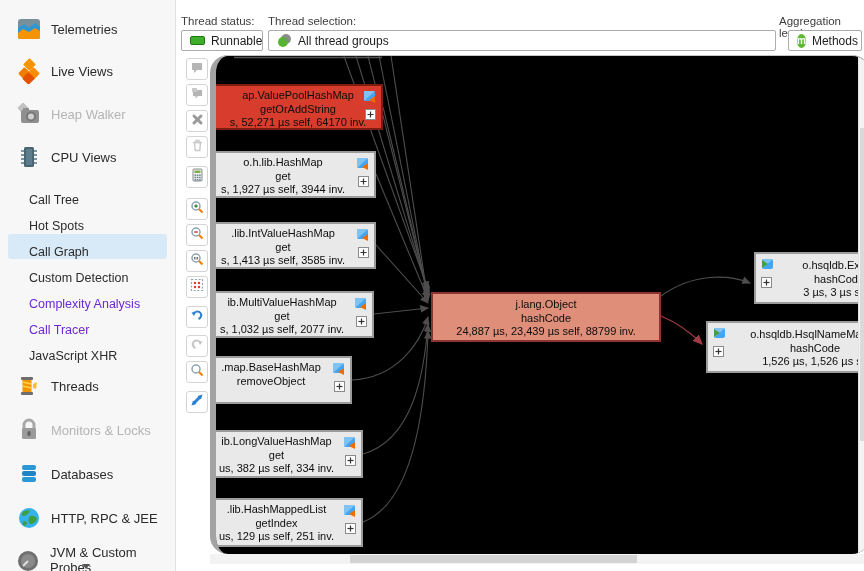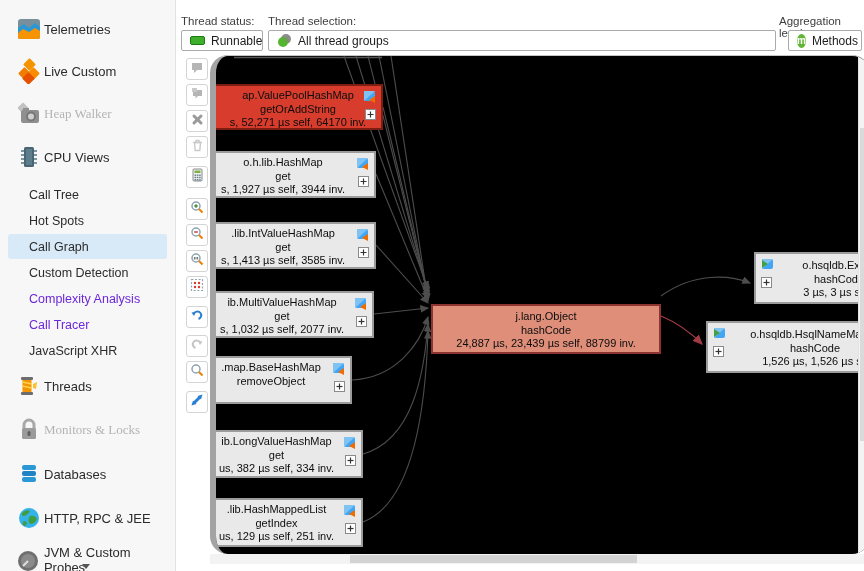--- a/index.html
+++ b/index.html
@@ -2,25 +2,25 @@
 <html><head>
 <meta charset="utf-8">
 <style>
   html,body{margin:0;padding:0;}
   body{width:864px;height:571px;position:relative;background:#fff;overflow:hidden;
        font-family:"Liberation Sans",sans-serif;outline:1px solid #cfcfcf;}
   
   .sidebar{position:absolute;left:0;top:0;width:175px;height:571px;background:#f7f7f8;
            border-right:1px solid #e2e2e2;}
   .side-item{position:absolute;left:0;width:175px;height:38px;display:flex;align-items:center;
-             padding-left:15px;box-sizing:border-box;gap:2px;cursor:default;}
+             padding-left:15px;box-sizing:border-box;gap:9px;cursor:default;}
   .side-item .slabel{font-size:13px;color:#2b2b2b;}
-  .side-item.disabled .slabel{color:#b4b4b4;font-family:Liberation Serif, serif;}
+  .side-item.disabled .slabel{color:#b4b4b4;}
   .sicon{width:27px;height:27px;display:inline-flex;align-items:center;justify-content:center;}
-  .side-sub{position:absolute;left:8px;width:159px;height:25px;display:flex;align-items:center;
+  .side-sub{position:absolute;left:8px;width:159px;height:25px;display:flex;align-items:flex-end;
             padding-left:21px;box-sizing:border-box;border-radius:3px;}
   .side-sub span{font-size:12.5px;color:#2b2b2b;}
   .side-sub.disabled span{color:#6d28d9;}
   .side-sub.selected{background:#d8e9f7;}
   .more-indicator{position:absolute;left:82px;bottom:2px;width:0;height:0;
             border-left:4px solid transparent;border-right:4px solid transparent;border-top:5px solid #555;}
   
   .field-label{position:absolute;font-size:11.5px;color:#3d3d3d;top:15px;}
   .combo{position:absolute;top:30px;height:21px;box-sizing:border-box;border:1px solid #ababab;
          border-radius:2px;background:#fff;display:flex;align-items:center;gap:6px;padding:0 8px;
@@ -70,21 +70,21 @@
 
   <div class="side-item" style="top:52px">
     <span class="sicon">
       <svg width="26" height="26" viewBox="0 0 26 26">
           <rect x="9" y="2" width="9" height="9" rx="1" transform="rotate(45 13.5 6.5)" fill="#f59300"></rect>
           <rect x="4" y="11" width="9" height="9" rx="1" transform="rotate(45 8.5 15.5)" fill="#ef7d00"></rect>
           <rect x="13" y="11" width="9" height="9" rx="1" transform="rotate(45 17.5 15.5)" fill="#fb8c00"></rect>
           <rect x="8" y="16" width="9" height="9" rx="1" transform="rotate(45 12.5 20.5)" fill="#e65100"></rect>
         </svg>
     </span>
-    <span class="slabel">Live Custom</span>
+    <span class="slabel">Live Views</span>
   </div>
 
   <div class="side-item disabled" style="top:95px">
     <span class="sicon">
       <svg width="26" height="26" viewBox="0 0 26 26">
           <rect x="3" y="3" width="8" height="8" rx="1" transform="rotate(45 7 7)" fill="#c2c2c2"></rect>
           <rect x="5" y="9" width="18" height="13" rx="2" fill="#8f8f8f"></rect>
           <circle cx="15" cy="15.5" r="5" fill="#777"></circle>
           <circle cx="15" cy="15.5" r="3" fill="#cfcfcf"></circle>
           <rect x="7" y="7" width="6" height="3" fill="#8f8f8f"></rect>
@@ -504,21 +504,21 @@
           <svg width="7" height="7" viewBox="0 0 7 7">
             <g stroke="#333" stroke-width="1.2">
               <line x1="3.5" y1="0.5" x2="3.5" y2="6.5"></line>
               <line x1="0.5" y1="3.5" x2="6.5" y2="3.5"></line>
             </g>
           </svg>
         </span>
     </div>
   </div>
 
-  <div class="gnode selected-node" style="left:215px;top:248px;width:230px;height:50px;padding-top:4px">
+  <div class="gnode selected-node" style="left:215px;top:236px;width:230px;height:50px;padding-top:4px">
     <div>j.lang.Object</div>
     <div>hashCode</div>
     <div>24,887 µs, 23,439 µs self, 88799 inv.</div>
   </div>
 
   <div class="gnode" style="left:538px;top:196px;width:170px;height:52px;padding-top:5px">
     <div>o.hsqldb.Expre</div>
     <div>hashCode</div>
     <div>3 µs, 3 µs self,</div>
     <div class="nicons left">

